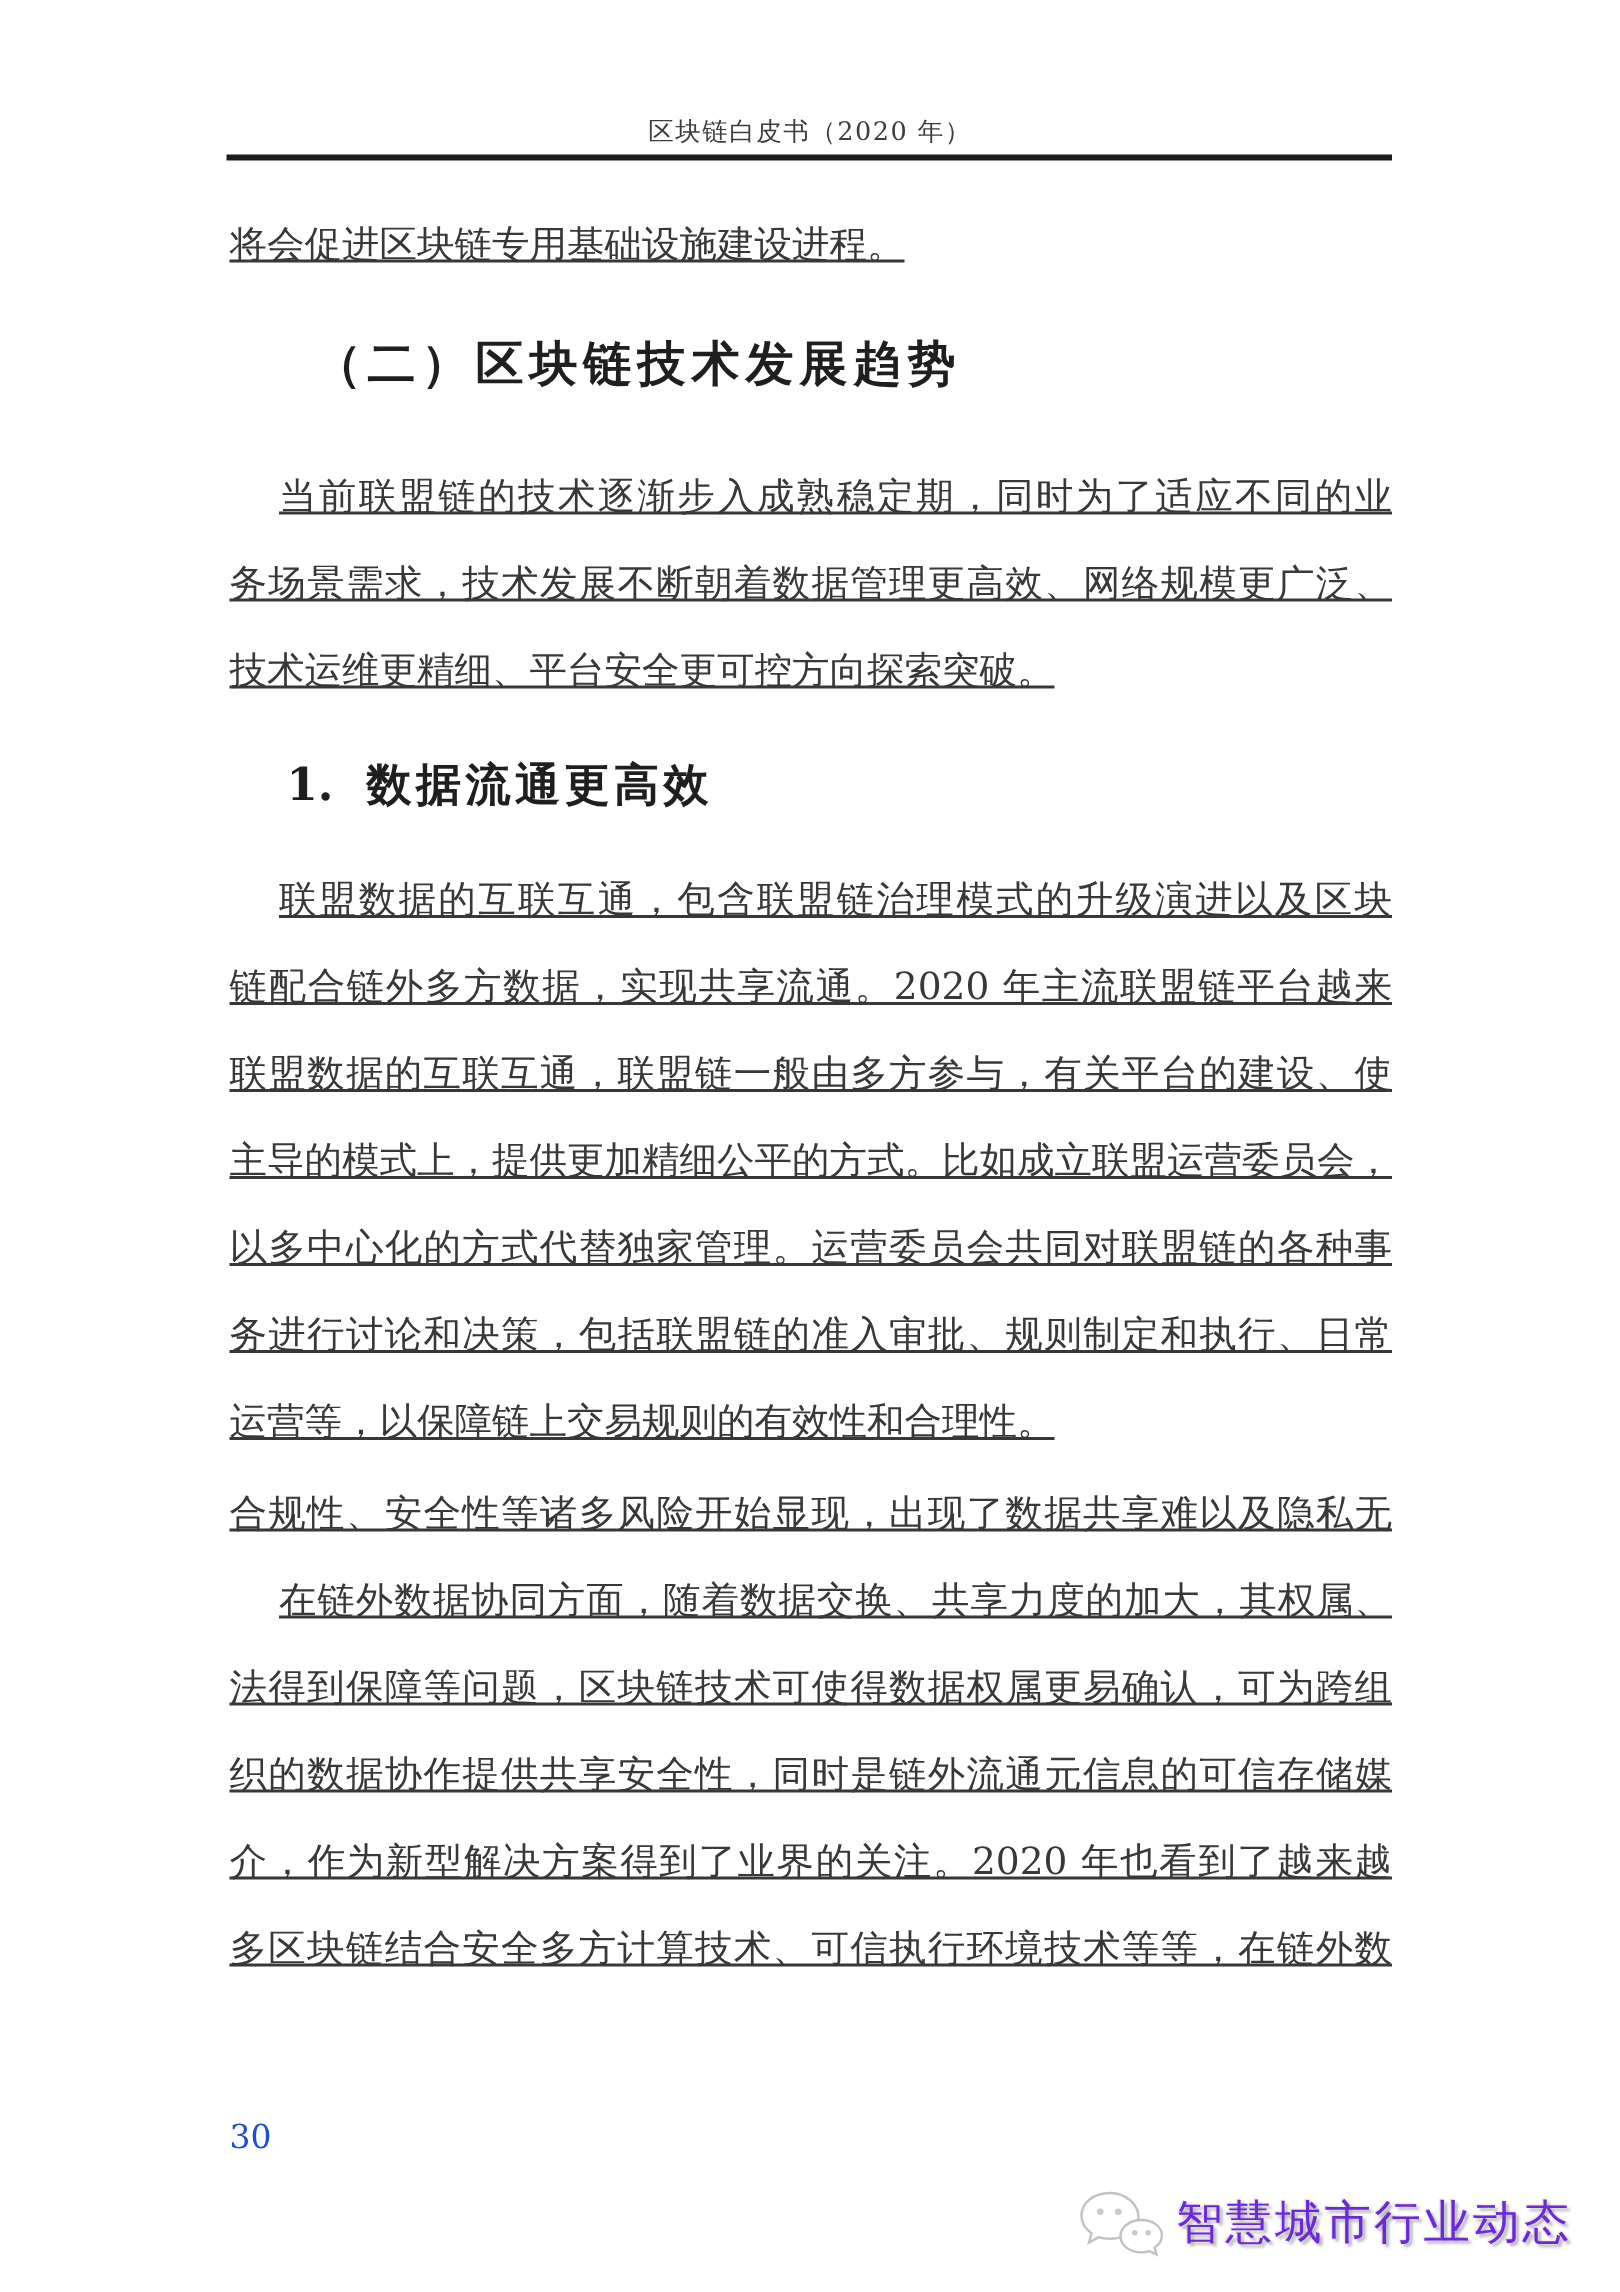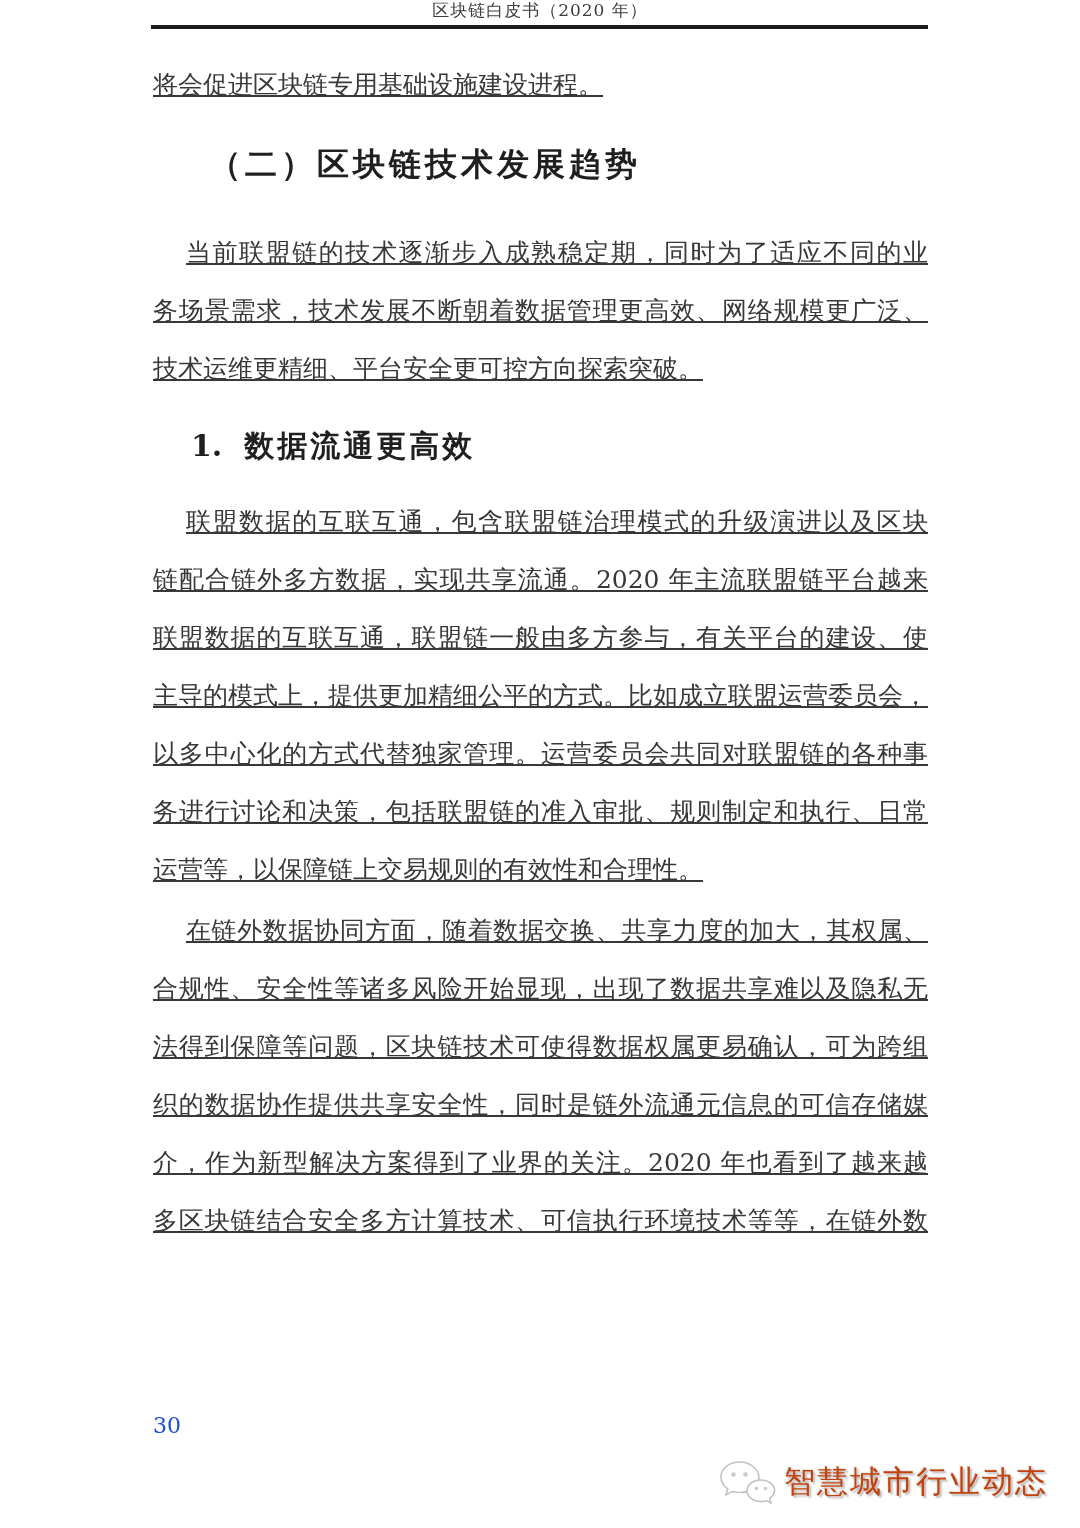--- a/index.html
+++ b/index.html
@@ -6,21 +6,21 @@
   .page {
     position: relative;
     width: 1080px;
     height: 1528px;
     margin: 0 auto;
     background: #ffffff;
     overflow: hidden;
     font-family: "DejaVu Serif", "Liberation Serif", serif;
   }
   
-  .header { }
+  .header { padding-top: 78px; }
   .header-title {
     text-align: center;
     font-size: 17px;
     line-height: 20px;
     color: #3d3d3d;
     letter-spacing: 1px;
   }
   .header-rule {
     width: 777px;
     margin: 5px auto 0 151px;
@@ -82,21 +82,21 @@
     position: absolute;
     right: 32px;
     bottom: 22px;
     display: flex;
     align-items: center;
     gap: 8px;
   }
   .watermark-label {
     font-size: 31px;
     letter-spacing: 2px;
-    color: #c2410c;
+    color: #6d28d9;
     text-shadow: 2px 2px 2px rgba(140,140,140,0.65), -1px -1px 1px rgba(190,190,190,0.4);
     font-family: "DejaVu Sans", "Liberation Sans", sans-serif;
   }
   .wechat-icon svg { display: block; }
 </style>
 </head>
 <body>
 
 <div class="page">
 
@@ -127,22 +127,22 @@
       <div class="line fill indent">联盟数据的互联互通，包含联盟链治理模式的升级演进以及区块</div>
       <div class="line fill">链配合链外多方数据，实现共享流通。2020 年主流联盟链平台越来</div>
       <div class="line fill">联盟数据的互联互通，联盟链一般由多方参与，有关平台的建设、使</div>
       <div class="line fill">主导的模式上，提供更加精细公平的方式。比如成立联盟运营委员会，</div>
       <div class="line fill">以多中心化的方式代替独家管理。运营委员会共同对联盟链的各种事</div>
       <div class="line fill">务进行讨论和决策，包括联盟链的准入审批、规则制定和执行、日常</div>
       <div class="line">运营等，以保障链上交易规则的有效性和合理性。</div>
     </div>
 
     <div class="para p4">
+      <div class="line fill">合规性、安全性等诸多风险开始显现，出现了数据共享难以及隐私无</div>
       <div class="line fill indent">在链外数据协同方面，随着数据交换、共享力度的加大，其权属、</div>
-      <div class="line fill">合规性、安全性等诸多风险开始显现，出现了数据共享难以及隐私无</div>
       <div class="line fill">法得到保障等问题，区块链技术可使得数据权属更易确认，可为跨组</div>
       <div class="line fill">织的数据协作提供共享安全性，同时是链外流通元信息的可信存储媒</div>
       <div class="line fill">介，作为新型解决方案得到了业界的关注。2020 年也看到了越来越</div>
       <div class="line fill">多区块链结合安全多方计算技术、可信执行环境技术等等，在链外数</div>
     </div>
 
   </div>
 
   <div class="footer">30</div>
 

